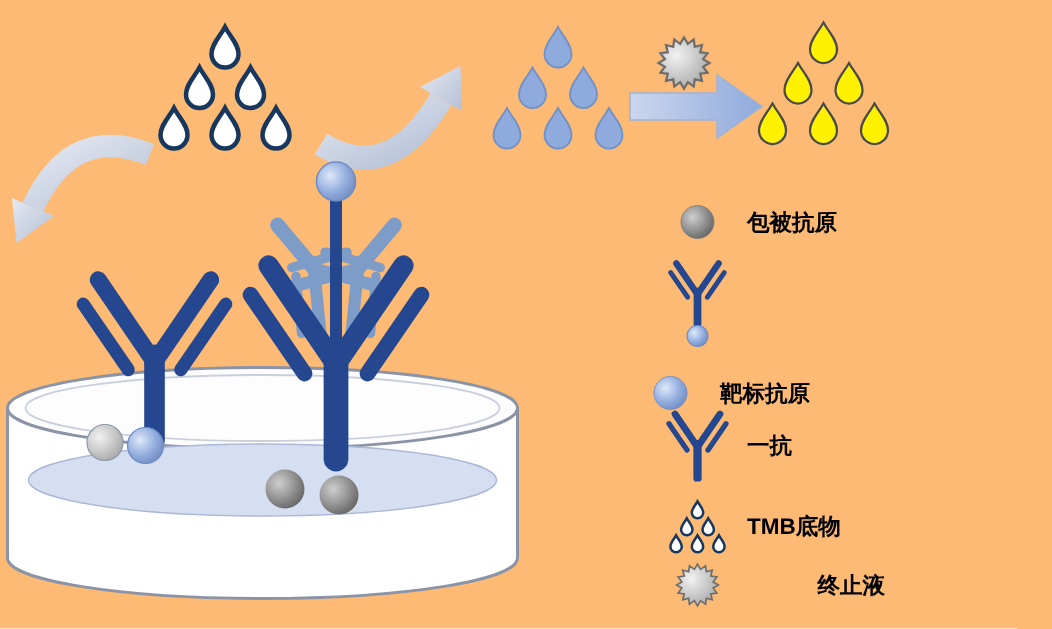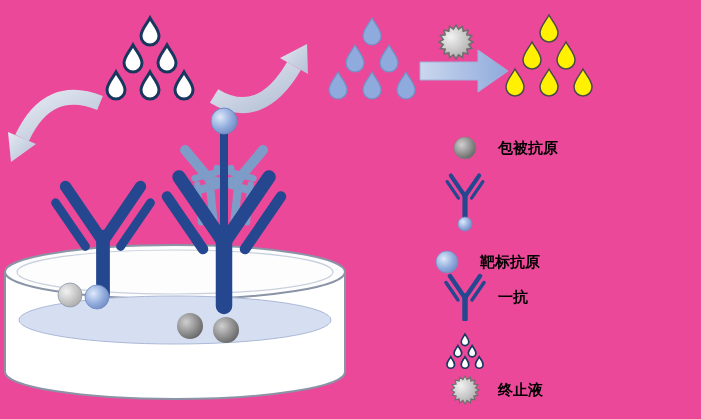--- a/index.html
+++ b/index.html
@@ -1,16 +1,16 @@
 <!DOCTYPE html>
 <html><head>
 <meta charset="utf-8">
 <style>
   html,body{margin:0;padding:0;background:#ffffff;}
-  .canvas{position:relative;width:701px;height:419px;background:#ec4899;overflow:hidden;
+  .canvas{position:relative;width:701px;height:419px;background:#fdba74;overflow:hidden;
           font-family:"Liberation Sans","DejaVu Sans",sans-serif;}
   .scene{position:absolute;left:0;top:0;}
   .legend-item{position:absolute;display:flex;align-items:center;transform:translateY(-50%);}
   .legend-icon{width:46px;display:flex;justify-content:center;align-items:center;}
   .legend-label{font-weight:bold;font-size:15px;color:#000;white-space:nowrap;margin-left:10px;}
 </style>
 </head>
 <body>
 
 <div class="canvas">
@@ -135,23 +135,24 @@
       </span>
       <span class="legend-label">一抗</span>
     </div>
 
     <div class="legend-item" style="left:442px;top:351px;">
       <span class="legend-icon">
         <svg width="40" height="38" viewBox="-20 -19 40 38">
           <use href="#dropCluster" transform="scale(0.42)" fill="#FFFFFF" stroke="#17375E" stroke-width="4"></use>
         </svg>
       </span>
+      <span class="legend-label">TMB底物</span>
     </div>
 
-    <div class="legend-item" style="left:442px;top:390px;">
+    <div class="legend-item" style="left:442px;top:390px;gap:47px;">
       <span class="legend-icon">
         <svg width="34" height="34" viewBox="-17 -17 34 34">
           <use href="#burst" transform="scale(0.82)" fill="url(#gradGray)" stroke="#6E6E6E" stroke-width="1.4"></use>
         </svg>
       </span>
       <span class="legend-label">终止液</span>
     </div>
 
   </div>
 </div>

